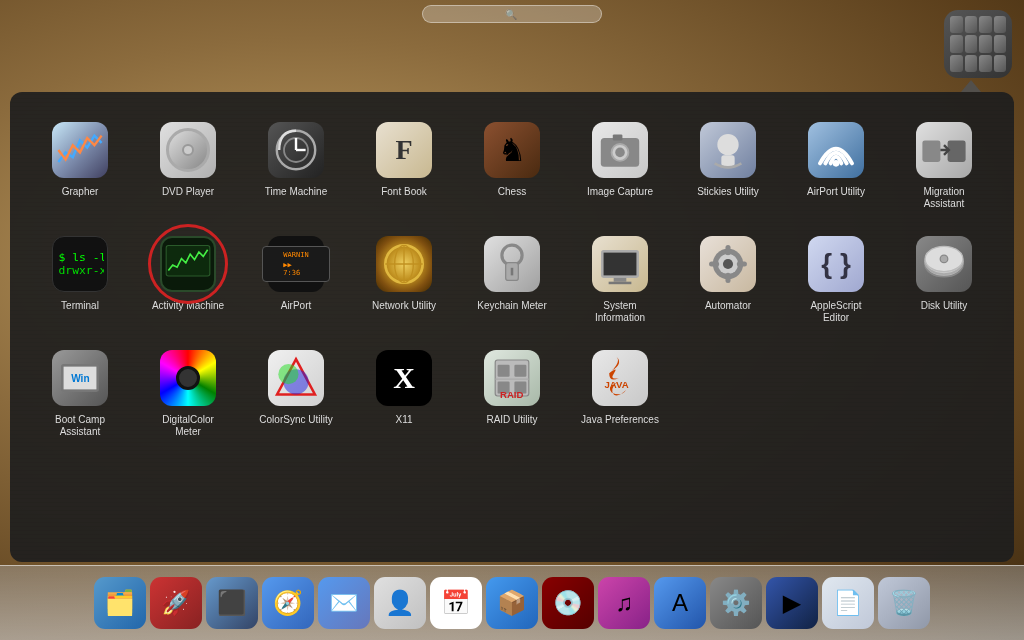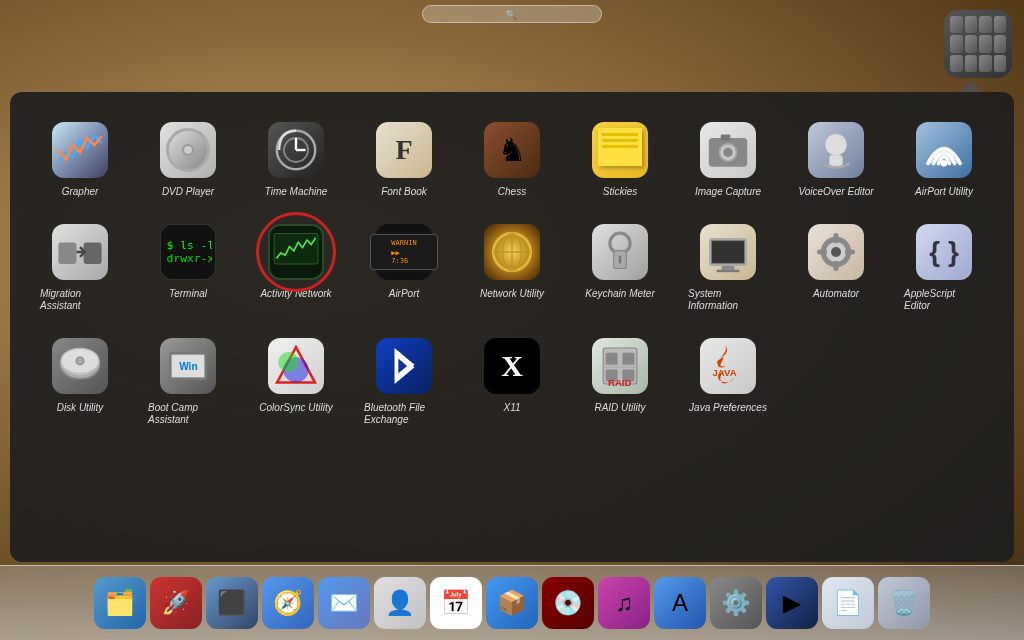--- a/index.html
+++ b/index.html
@@ -135,24 +135,24 @@
       align-items: center;
       justify-content: center;
       font-size: 28px;
       position: relative;
       margin-bottom: 4px;
     }
 
     .app-label {
       color: #ddd;
       font-size: 10px;
+      text-align: center;
       line-height: 1.2;
       max-width: 80px;
       word-break: break-word;
-      font-style: italic;
     }
 
     
     .highlight-circle {
       position: absolute;
       top: -8px;
       left: -8px;
       right: -8px;
       bottom: -8px;
       border: 3px solid #cc2222;
@@ -276,32 +276,20 @@
       <div class="app-item">
         <div class="app-icon">
           <div style="width:56px;height:56px;border-radius:12px;background:linear-gradient(135deg,#8B5030,#4a2a10);display:flex;align-items:center;justify-content:center;">
     <span style="font-size:32px;">♞</span>
   </div>
         </div>
         <div class="app-label">Chess</div>
       </div>
       <div class="app-item">
         <div class="app-icon">
-          <div style="width:56px;height:56px;border-radius:12px;background:linear-gradient(135deg,#f5d040,#e8b820);display:flex;align-items:center;justify-content:center;position:relative;overflow:hidden;">
-    <div style="position:absolute;top:6px;left:6px;width:44px;height:38px;background:#ffe040;box-shadow:2px 2px 4px rgba(0,0,0,0.3);">
-      <div style="height:3px;background:#e8c000;margin:5px 4px 3px;"></div>
-      <div style="height:3px;background:#e8c000;margin:0 4px 3px;"></div>
-      <div style="height:3px;background:#e8c000;margin:0 4px;"></div>
-    </div>
-  </div>
-        </div>
-        <div class="app-label">Stickies</div>
-      </div>
-      <div class="app-item">
-        <div class="app-icon">
           <div style="width:56px;height:56px;border-radius:12px;background:linear-gradient(135deg,#e8e8e8,#c8c8c8);display:flex;align-items:center;justify-content:center;">
     <svg width="40" height="40" viewBox="0 0 40 40">
       <rect x="4" y="10" width="32" height="24" rx="3" fill="#888"></rect>
       <circle cx="20" cy="22" r="7" fill="#ccc" stroke="#aaa" stroke-width="1.5"></circle>
       <circle cx="20" cy="22" r="4" fill="#888"></circle>
       <rect x="14" y="7" width="8" height="5" rx="1" fill="#777"></rect>
     </svg>
   </div>
         </div>
         <div class="app-label">Image Capture</div>
@@ -309,21 +297,21 @@
       <div class="app-item">
         <div class="app-icon">
           <div style="width:56px;height:56px;border-radius:12px;background:linear-gradient(135deg,#c0c8d8,#7080a0);display:flex;align-items:center;justify-content:center;">
     <svg width="36" height="36" viewBox="0 0 36 36">
       <circle cx="18" cy="14" r="8" fill="#ddd"></circle>
       <rect x="13" y="22" width="10" height="8" rx="2" fill="#ddd"></rect>
       <path d="M8,28 Q18,34 28,28" stroke="#aaa" stroke-width="2" fill="none"></path>
     </svg>
   </div>
         </div>
-        <div class="app-label">VoiceOver Editor</div>
+        <div class="app-label">Stickies Utility</div>
       </div>
       <div class="app-item">
         <div class="app-icon">
           <div style="width:56px;height:56px;border-radius:12px;background:linear-gradient(135deg,#a0c0e0,#4070a0);display:flex;align-items:center;justify-content:center;">
     <svg width="36" height="36" viewBox="0 0 36 36">
       <path d="M6,28 Q18,6 30,28" stroke="#fff" stroke-width="3" fill="none" stroke-linecap="round"></path>
       <path d="M10,28 Q18,12 26,28" stroke="#fff" stroke-width="3" fill="none" stroke-linecap="round"></path>
       <path d="M14,28 Q18,18 22,28" stroke="#fff" stroke-width="3" fill="none" stroke-linecap="round"></path>
       <circle cx="18" cy="28" r="2.5" fill="#fff"></circle>
     </svg>
@@ -357,21 +345,21 @@
       <div class="app-item">
         <div class="app-icon">
           <div style="width:56px;height:56px;border-radius:12px;background:#0a1a0a;border:2px solid #2a4a2a;display:flex;align-items:center;justify-content:center;position:relative;">
     <svg width="44" height="38" viewBox="0 0 44 38">
       <rect x="2" y="2" width="40" height="28" rx="2" fill="#0d2a0d" stroke="#2a5a2a" stroke-width="1"></rect>
       <polyline points="4,25 8,20 12,22 16,14 20,18 24,10 28,15 32,8 36,12 40,6" stroke="#44ee44" stroke-width="1.5" fill="none"></polyline>
     </svg>
   </div>
           <div class="highlight-circle"></div>
         </div>
-        <div class="app-label">Activity Network</div>
+        <div class="app-label">Activity Machine</div>
       </div>
       <div class="app-item">
         <div class="app-icon">
           <div style="width:56px;height:56px;border-radius:12px;background:#111;display:flex;align-items:center;justify-content:center;">
     <div style="background:#1a1a1a;padding:4px 20px;border-radius:4px;border:1px solid #555;">
       <div style="color:#ff8800;font-family:monospace;font-size:7px;line-height:1.4;">WARNIN</div>
       <div style="color:#ff8800;font-family:monospace;font-size:7px;">▶▶ 7:36</div>
     </div>
   </div>
         </div>
@@ -459,39 +447,37 @@
       <rect x="4" y="8" width="30" height="22" rx="2" fill="#777"></rect>
       <rect x="6" y="10" width="26" height="18" fill="#ddd"></rect>
       <text x="12" y="22" fill="#0078d4" font-size="8" font-weight="bold">Win</text>
     </svg>
   </div>
         </div>
         <div class="app-label">Boot Camp Assistant</div>
       </div>
       <div class="app-item">
         <div class="app-icon">
+          <div style="width:56px;height:56px;border-radius:12px;background:conic-gradient(from 0deg, red, yellow, green, cyan, blue, magenta, red);display:flex;align-items:center;justify-content:center;">
+    <div style="width:24px;height:24px;border-radius:50%;background:#333;border:3px solid #111;"></div>
+  </div>
+        </div>
+        <div class="app-label">DigitalColor Meter</div>
+      </div>
+      <div class="app-item">
+        <div class="app-icon">
           <div style="width:56px;height:56px;border-radius:12px;background:linear-gradient(135deg,#f0f0f0,#d0d0d0);display:flex;align-items:center;justify-content:center;">
     <svg width="38" height="38" viewBox="0 0 38 38">
       <path d="M19,4 L34,32 L4,32 Z" fill="none" stroke="#e02020" stroke-width="2"></path>
       <circle cx="19" cy="22" r="10" fill="#2020e0" opacity="0.5"></circle>
       <circle cx="13" cy="16" r="8" fill="#20e020" opacity="0.5"></circle>
     </svg>
   </div>
         </div>
         <div class="app-label">ColorSync Utility</div>
-      </div>
-      <div class="app-item">
-        <div class="app-icon">
-          <div style="width:56px;height:56px;border-radius:12px;background:linear-gradient(135deg,#1040c0,#082060);display:flex;align-items:center;justify-content:center;">
-    <svg width="28" height="38" viewBox="0 0 28 38">
-      <path d="M8,10 L20,20 L8,30 L8,8 L20,18 L8,28" stroke="#ffffff" stroke-width="3" fill="none" stroke-linecap="round"></path>
-    </svg>
-  </div>
-        </div>
-        <div class="app-label">Bluetooth File Exchange</div>
       </div>
       <div class="app-item">
         <div class="app-icon">
           <div style="width:56px;height:56px;border-radius:12px;background:#000;display:flex;align-items:center;justify-content:center;">
     <span style="font-size:30px;color:#fff;font-weight:bold;font-family:Georgia,serif;">X</span>
   </div>
         </div>
         <div class="app-label">X11</div>
       </div>
       <div class="app-item">

